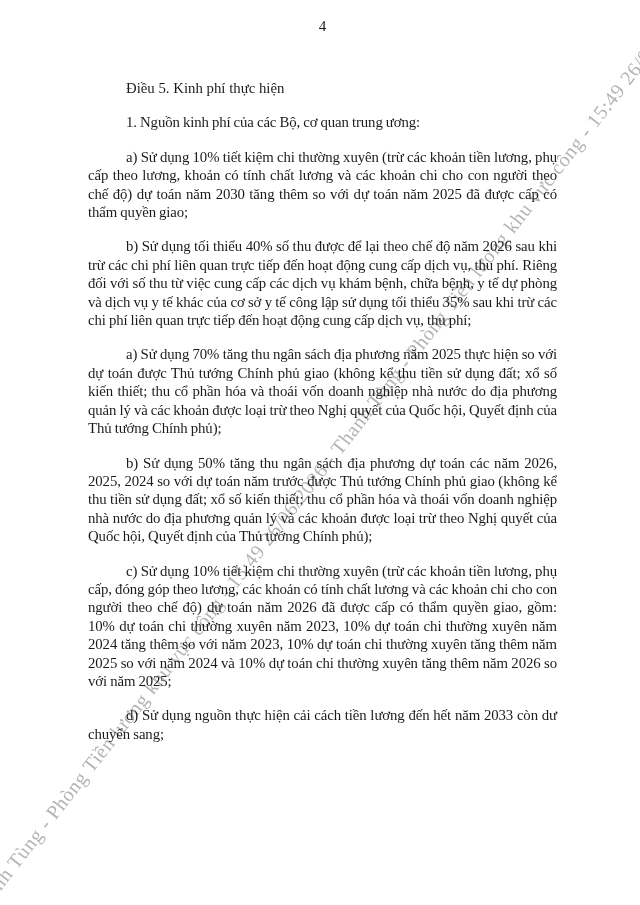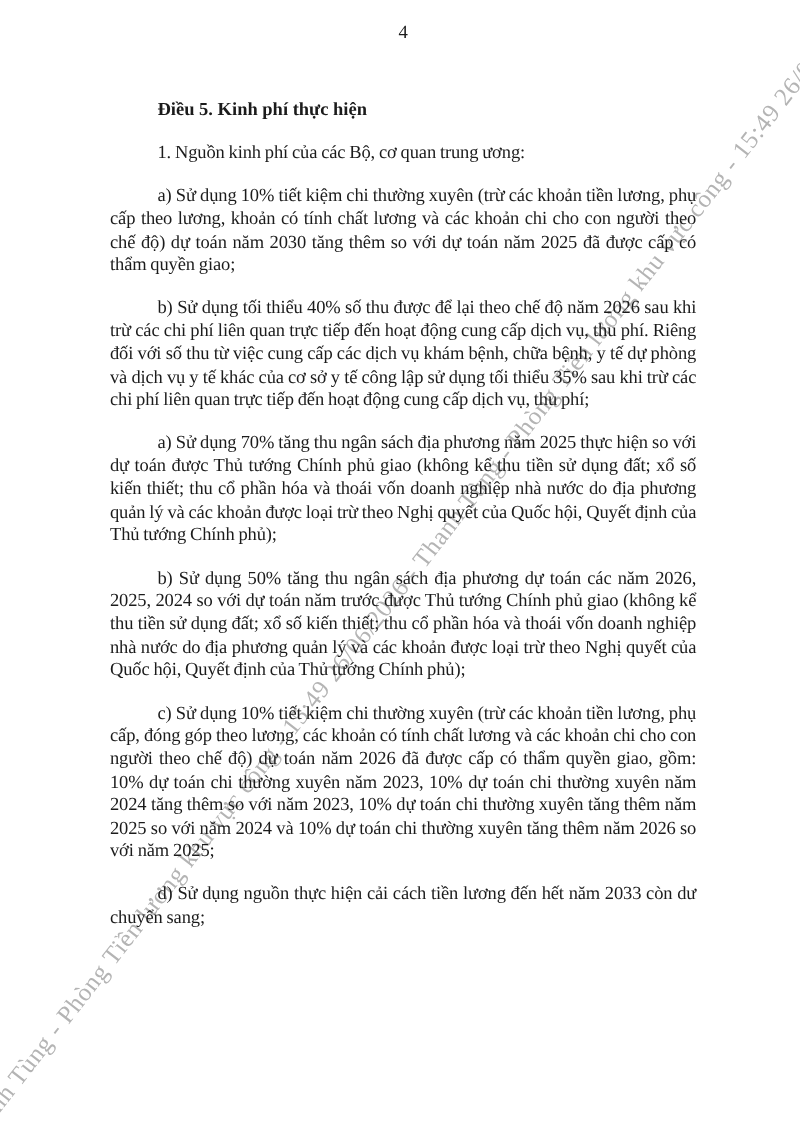--- a/index.html
+++ b/index.html
@@ -26,21 +26,21 @@
   .content {
     position: absolute; left: 88px; top: 17px; width: 469px;
     z-index: 2;
   }
   .page-number {
     text-align: center;
     font-size: 15px; line-height: 18px;
     margin: 0 0 44px 0;
   }
   .heading {
-    font-size: 14.8px; font-weight: bold;
+    font-size: 14.8px; font-weight: normal;
     line-height: 18.4px;
     margin: 0 0 4px 0;
     text-indent: 38px;
   }
   .par {
     font-size: 14.8px; line-height: 18.4px;
     letter-spacing: -0.1px; word-spacing: -0.5px;
     margin: 16px 0 2px 0;
     text-indent: 38px;
     text-align: justify;

